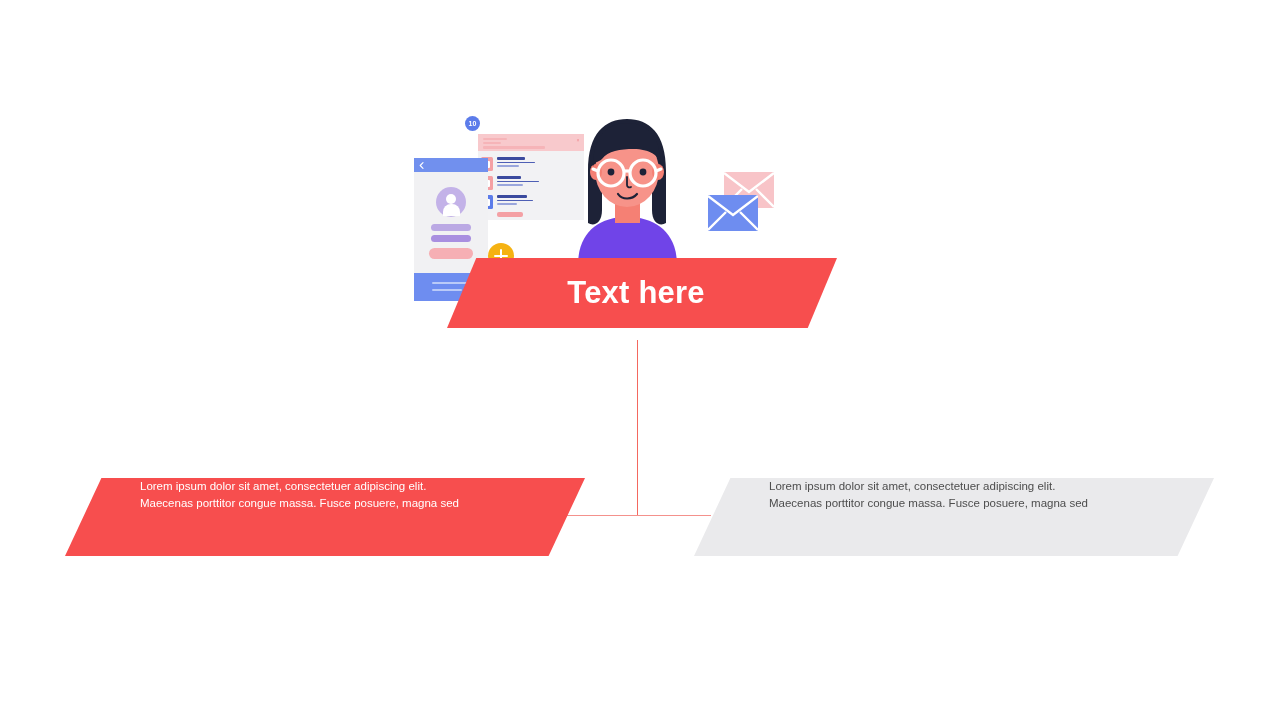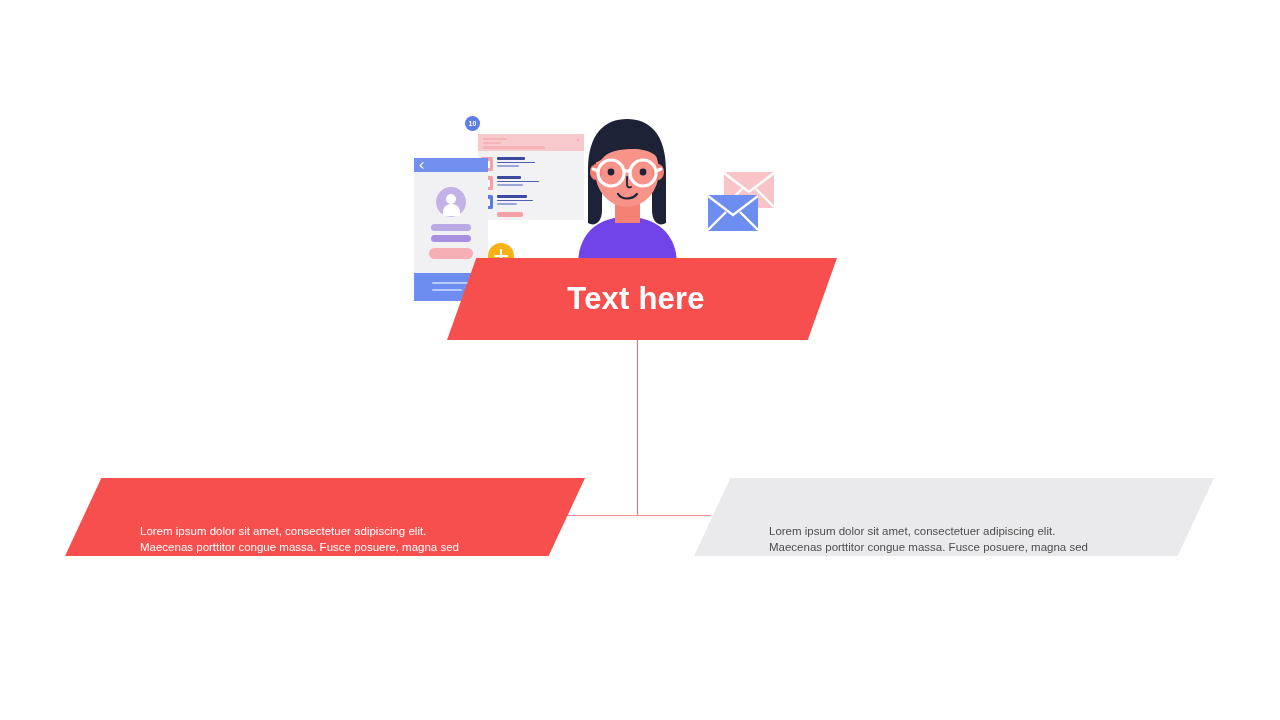--- a/index.html
+++ b/index.html
@@ -45,31 +45,31 @@
   
   .char{position:absolute;left:155px;top:0px;width:135px;height:150px;}
 
   
   .env{position:absolute;}
   .badge{position:absolute;left:60px;top:1px;width:15px;height:15px;border-radius:50%;background:#5C7CEA;
          color:#fff;font-size:7px;font-weight:bold;display:flex;align-items:center;justify-content:center;}
 
   
   .banner{
-    position:absolute;left:447px;top:258px;width:390px;height:82px;background:#F74E4E;
+    position:absolute;left:447px;top:258px;width:390px;height:70px;background:#F74E4E;
     clip-path:polygon(7.5% 0%, 100% 0%, 92.5% 100%, 0% 100%);
     display:flex;align-items:center;justify-content:center;
   }
   .banner-text{
     color:#ffffff;font-size:31px;font-weight:bold;letter-spacing:0.2px;
     position:relative;left:-6px;
   }
 
   
-  .tbox{position:absolute;top:478px;width:520px;height:78px;display:flex;align-items:flex-end;}
+  .tbox{position:absolute;top:478px;width:520px;height:78px;display:flex;align-items:flex-start;}
   .tbox-left{left:65px;background:#F74E4E;clip-path:polygon(7% 0%, 100% 0%, 93% 100%, 0% 100%);}
   .tbox-right{left:694px;background:#EAEAEC;clip-path:polygon(7% 0%, 100% 0%, 93% 100%, 0% 100%);}
   .tbox-body{padding-left:75px;padding-right:40px;line-height:1.45;}
   .tbox-left .tbox-body{color:#ffffff;}
   .tbox-right .tbox-body{color:#4D4D4D;}
   .tline{font-size:11.5px;white-space:nowrap;}
 </style>
 </head>
 <body>
 

